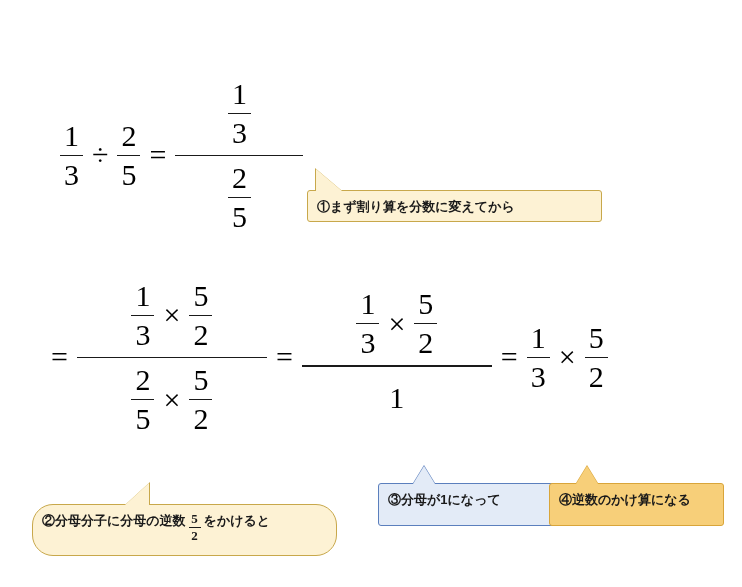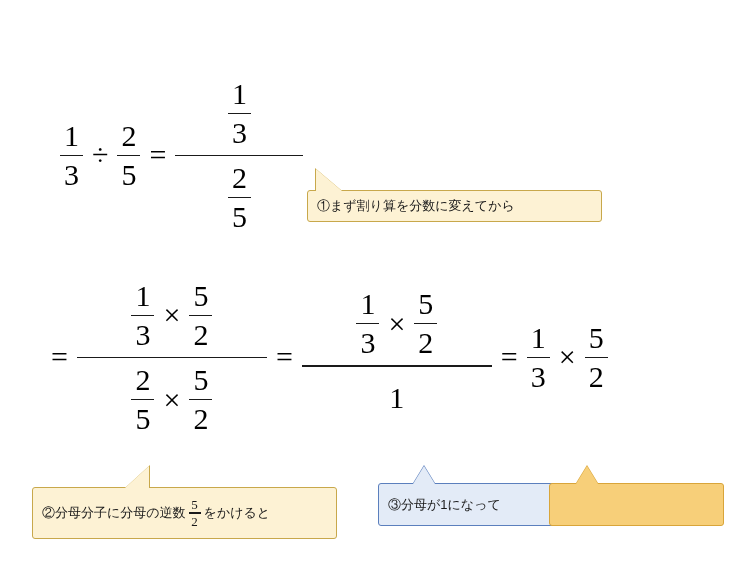--- a/index.html
+++ b/index.html
@@ -76,22 +76,23 @@
     position: absolute;
     border: 1px solid #c8a84b;
     background: #fdf2d4;
     border-radius: 3px;
     font-family: "Liberation Sans", sans-serif;
     font-size: 13px;
     color: #1a1a1a;
     padding: 7px 9px;
     box-sizing: border-box;
     display: flex;
-    align-items: center;
+    align-items: flex-start;
     white-space: nowrap;
+    font-weight: bold;
   }
   .callout.blue {
     border: 1px solid #5b7fbd;
     background: #e3ebf7;
   }
   .callout.deep {
     border: 1px solid #d9a53a;
     background: #f7cf79;
   }
   .tail {
@@ -263,33 +264,34 @@
       </div>
       <span class="op f-small">×</span>
       <div class="frac f-small">
         <span class="num">5</span>
         <span class="bar"></span>
         <span class="den">2</span>
       </div>
     </div>
   </div>
 
-  <div class="callout" style="left:32px; top:487px; width:305px; height:52px;">
+  <div class="callout" style="left:32px; top:504px; width:305px; height:52px;border-radius:21px;">
     <span class="tail tail-2"></span>
     <span>②分母分子に分母の逆数</span>
     <span class="inline-frac">
       <span>5</span>
       <span class="bar"></span>
       <span>2</span>
     </span>
     <span>をかけると</span>
   </div>
 
   <div class="callout blue" style="left:350px; top:483px; width:183px; height:43px;margin-left:28px;">
     <span class="tail tail-3"></span>
     <span>③分母が1になって</span>
   </div>
 
   <div class="callout deep" style="left:549px; top:483px; width:175px; height:43px;">
     <span class="tail tail-4"></span>
+    <span>④逆数のかけ算になる</span>
   </div>
 
 </div>
 
 </body></html>

